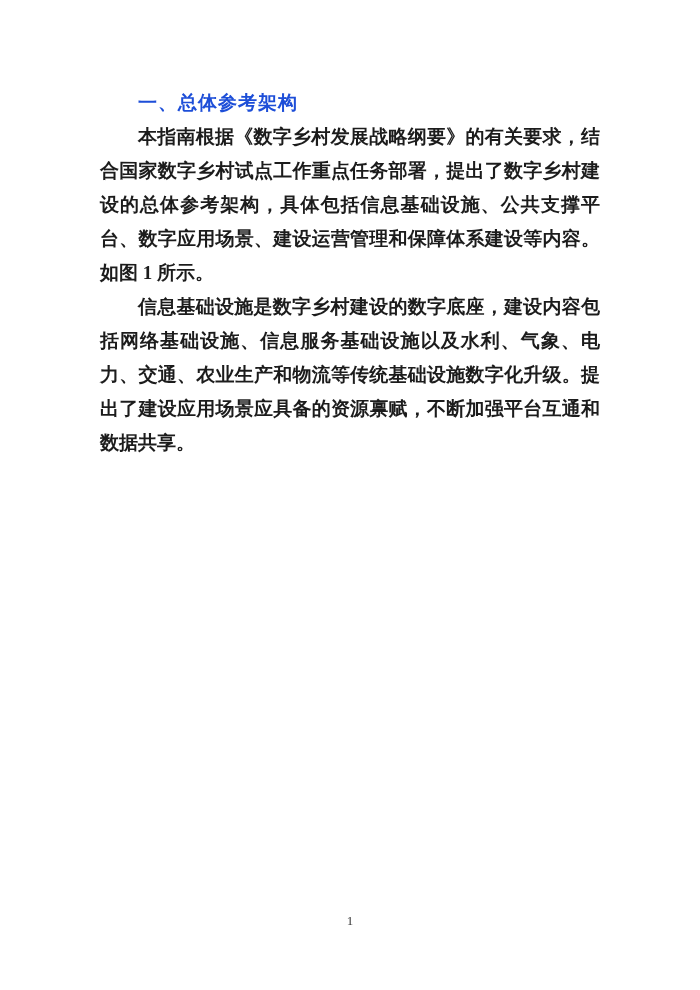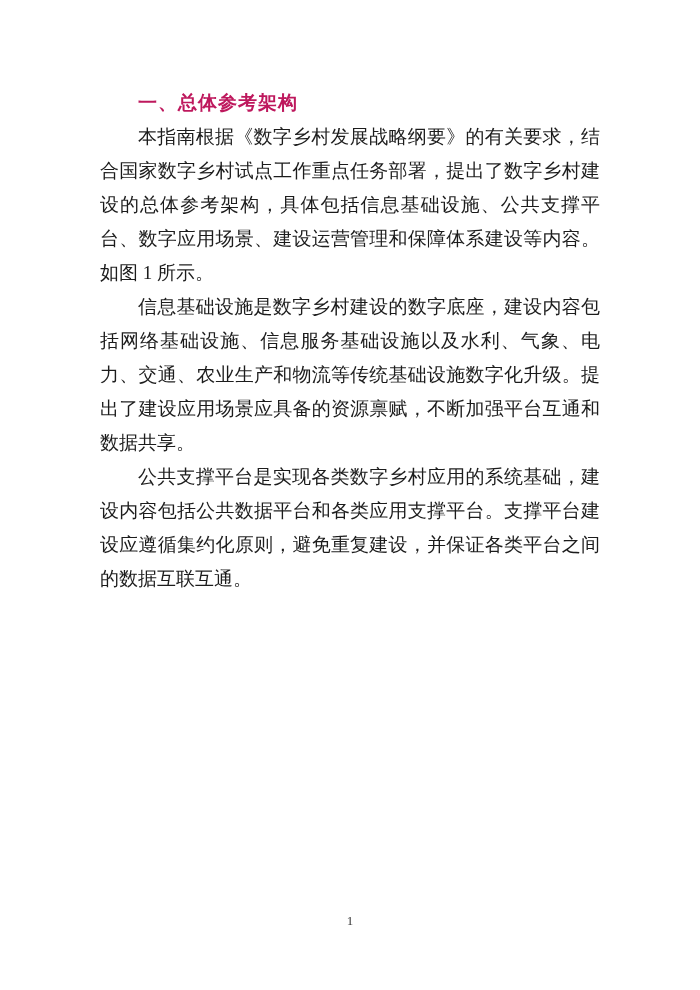--- a/index.html
+++ b/index.html
@@ -27,31 +27,32 @@
     width: 500px;
   }
   .doc-heading {
     font-family: "Liberation Sans", "DejaVu Sans", sans-serif;
     font-weight: bold;
     font-size: 19px;
     line-height: 34px;
     text-indent: 2em;
     letter-spacing: 1px;
     margin: 0;
-    color: #be185d;
+    color: #1d4ed8;
   }
   .doc-paragraph {
     font-size: 19px;
     line-height: 34px;
     margin: 0;
     text-indent: 2em;
     text-align: justify;
     text-justify: inter-character;
     word-break: break-all;
     color: #1c1c1c;
+    font-weight: bold;
   }
   .page-number {
     position: absolute;
     left: 0;
     right: 0;
     top: 912px;
     text-align: center;
     font-size: 13px;
     line-height: 18px;
     color: #3a3a3a;
@@ -59,16 +60,15 @@
   }
 </style>
 </head>
 <body>
 
 <div class="page">
   <div class="content">
     <h2 class="doc-heading">一、总体参考架构</h2>
     <p class="doc-paragraph">本指南根据《数字乡村发展战略纲要》的有关要求，结合国家数字乡村试点工作重点任务部署，提出了数字乡村建设的总体参考架构，具体包括信息基础设施、公共支撑平台、数字应用场景、建设运营管理和保障体系建设等内容。如图 1 所示。</p>
     <p class="doc-paragraph">信息基础设施是数字乡村建设的数字底座，建设内容包括网络基础设施、信息服务基础设施以及水利、气象、电力、交通、农业生产和物流等传统基础设施数字化升级。提出了建设应用场景应具备的资源禀赋，不断加强平台互通和数据共享。</p>
-    <p class="doc-paragraph">公共支撑平台是实现各类数字乡村应用的系统基础，建设内容包括公共数据平台和各类应用支撑平台。支撑平台建设应遵循集约化原则，避免重复建设，并保证各类平台之间的数据互联互通。</p>
   </div>
   <div class="page-number">1</div>
 </div>
 
 </body></html>

